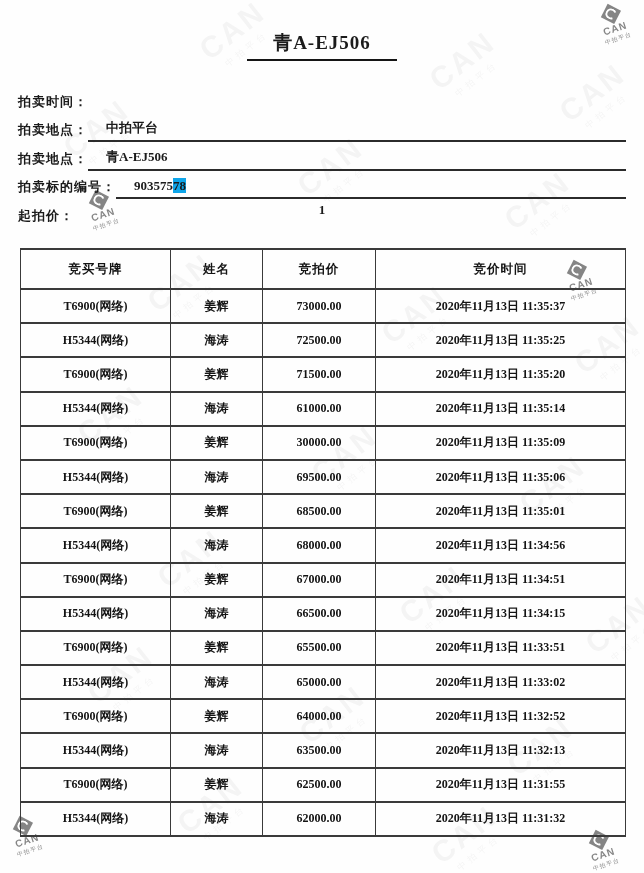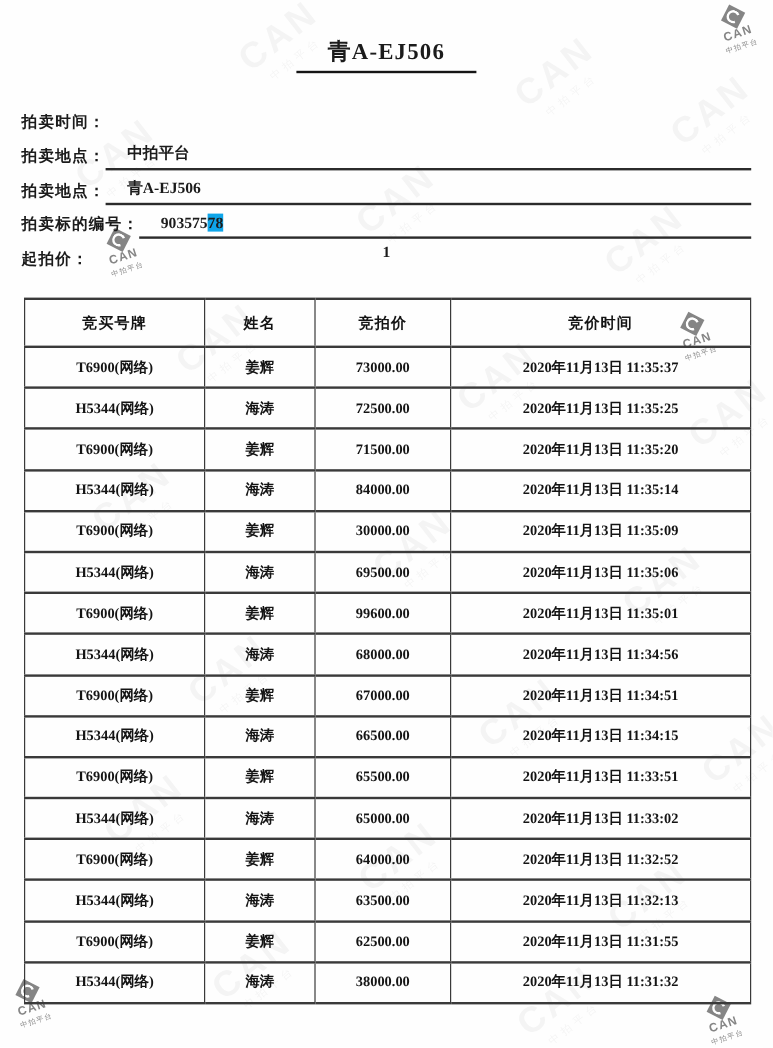--- a/index.html
+++ b/index.html
@@ -218,39 +218,39 @@
           </tr>
           <tr>
             <td>T6900(网络)</td>
             <td>姜辉</td>
             <td>71500.00</td>
             <td>2020年11月13日 11:35:20</td>
           </tr>
           <tr>
             <td>H5344(网络)</td>
             <td>海涛</td>
-            <td>84000.00</td>
+            <td>61000.00</td>
             <td>2020年11月13日 11:35:14</td>
           </tr>
           <tr>
             <td>T6900(网络)</td>
             <td>姜辉</td>
             <td>30000.00</td>
             <td>2020年11月13日 11:35:09</td>
           </tr>
           <tr>
             <td>H5344(网络)</td>
             <td>海涛</td>
             <td>69500.00</td>
             <td>2020年11月13日 11:35:06</td>
           </tr>
           <tr>
             <td>T6900(网络)</td>
             <td>姜辉</td>
-            <td>99600.00</td>
+            <td>68500.00</td>
             <td>2020年11月13日 11:35:01</td>
           </tr>
           <tr>
             <td>H5344(网络)</td>
             <td>海涛</td>
             <td>68000.00</td>
             <td>2020年11月13日 11:34:56</td>
           </tr>
           <tr>
             <td>T6900(网络)</td>
@@ -290,21 +290,21 @@
           </tr>
           <tr>
             <td>T6900(网络)</td>
             <td>姜辉</td>
             <td>62500.00</td>
             <td>2020年11月13日 11:31:55</td>
           </tr>
           <tr>
             <td>H5344(网络)</td>
             <td>海涛</td>
-            <td>38000.00</td>
+            <td>62000.00</td>
             <td>2020年11月13日 11:31:32</td>
           </tr>
         </tbody>
     </table>
 
     <div class="page-num">1</div>
   </div>
 </div>
 
 </body></html>

